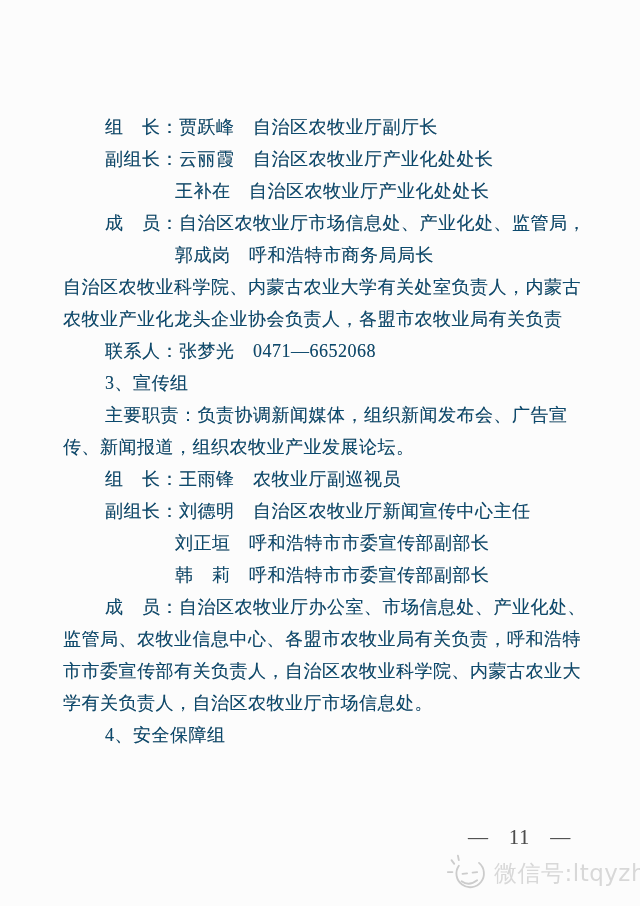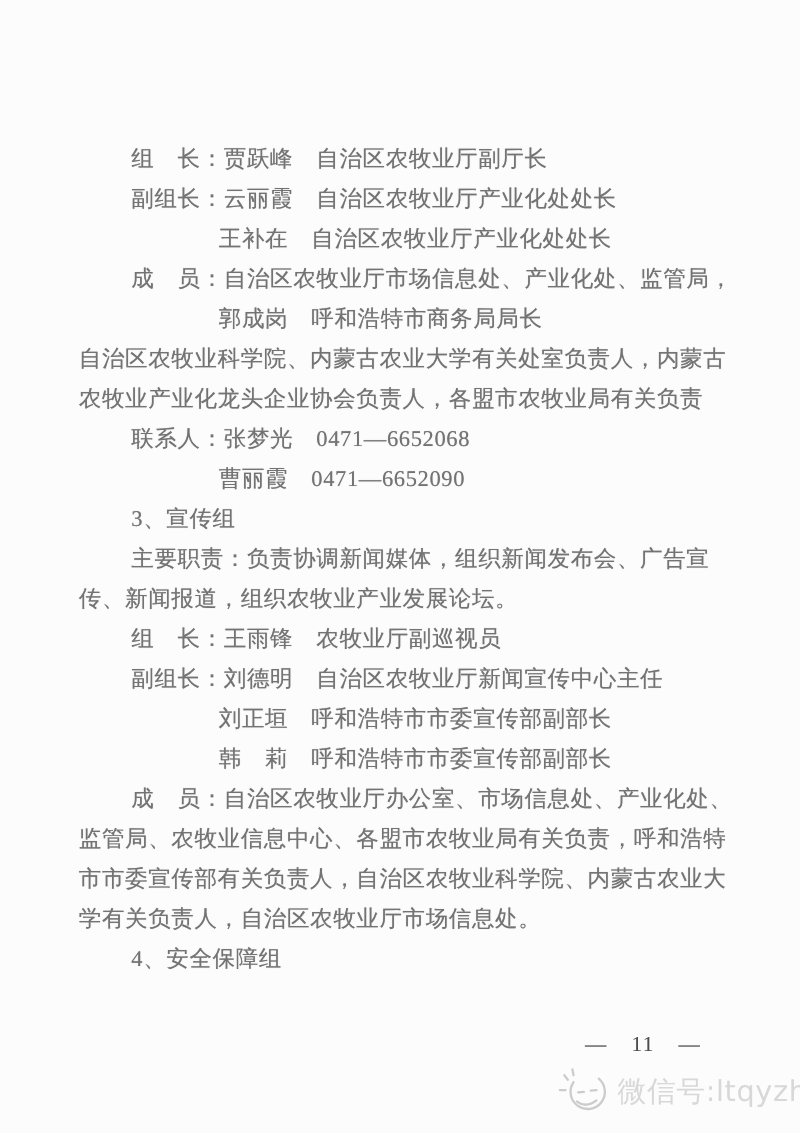--- a/index.html
+++ b/index.html
@@ -15,38 +15,38 @@
     position: relative;
     width: 640px;
     height: 906px;
     background: #fcfcfc;
   }
   .doc-body {
     position: absolute;
     top: 111px;
     left: 63px;
     right: 0;
-    color: #737373;
+    color: #0c4a6e;
     font-size: 18px;
     line-height: 32px;
     letter-spacing: 0.5px;
     text-shadow: 0 0 0.6px rgba(70,70,70,0.5);
   }
   .ln {
     white-space: nowrap;
     height: 32px;
   }
   .ind-label { padding-left: 42px; }   
   .ind-name  { padding-left: 112px; }  
   .page-number {
     position: absolute;
     top: 826px;
     left: 468px;
     color: #4d4d4d;
-    font-size: 17px;
+    font-size: 20px;
     letter-spacing: 1px;
     word-spacing: 14px;
     white-space: nowrap;
     text-shadow: 0 0 0.5px rgba(80,80,80,0.4);
   }
   .watermark {
     position: absolute;
     top: 850px;
     left: 446px;
     height: 46px;
@@ -74,21 +74,20 @@
 
   <div class="doc-body">
     <div class="ln ind-label">组　长：贾跃峰　自治区农牧业厅副厅长</div>
     <div class="ln ind-label">副组长：云丽霞　自治区农牧业厅产业化处处长</div>
     <div class="ln ind-name">王补在　自治区农牧业厅产业化处处长</div>
     <div class="ln ind-label">成　员：自治区农牧业厅市场信息处、产业化处、监管局，</div>
     <div class="ln ind-name">郭成岗　呼和浩特市商务局局长</div>
     <div class="ln">自治区农牧业科学院、内蒙古农业大学有关处室负责人，内蒙古</div>
     <div class="ln">农牧业产业化龙头企业协会负责人，各盟市农牧业局有关负责</div>
     <div class="ln ind-label">联系人：张梦光　0471—6652068</div>
-    <div class="ln ind-name">曹丽霞　0471—6652090</div>
     <div class="ln ind-label">3、宣传组</div>
     <div class="ln ind-label">主要职责：负责协调新闻媒体，组织新闻发布会、广告宣</div>
     <div class="ln">传、新闻报道，组织农牧业产业发展论坛。</div>
     <div class="ln ind-label">组　长：王雨锋　农牧业厅副巡视员</div>
     <div class="ln ind-label">副组长：刘德明　自治区农牧业厅新闻宣传中心主任</div>
     <div class="ln ind-name">刘正垣　呼和浩特市市委宣传部副部长</div>
     <div class="ln ind-name">韩　莉　呼和浩特市市委宣传部副部长</div>
     <div class="ln ind-label">成　员：自治区农牧业厅办公室、市场信息处、产业化处、</div>
     <div class="ln">监管局、农牧业信息中心、各盟市农牧业局有关负责，呼和浩特</div>
     <div class="ln">市市委宣传部有关负责人，自治区农牧业科学院、内蒙古农业大</div>

